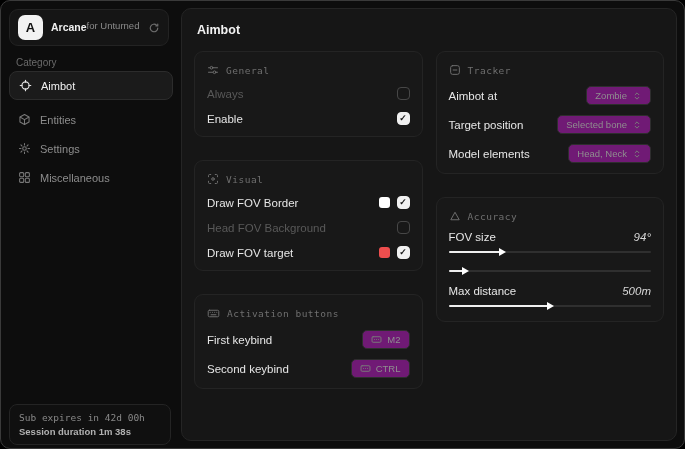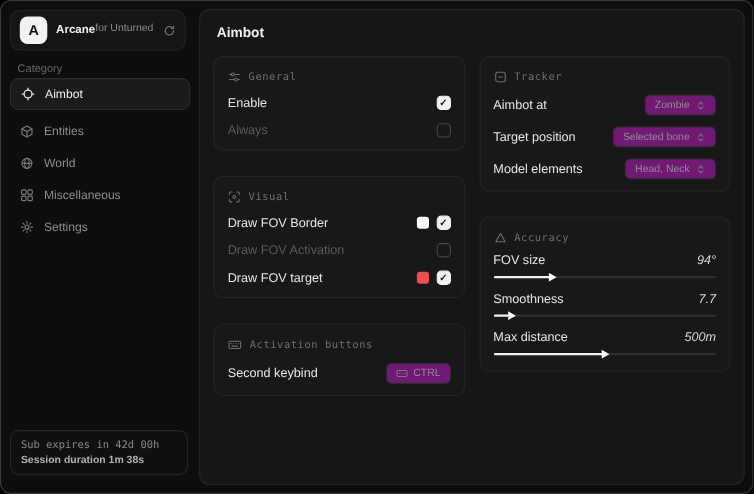--- a/index.html
+++ b/index.html
@@ -19,21 +19,21 @@
   .app-name{color:#f0f0f0;font-size:10.5px;font-weight:bold;}
   .app-sub{color:#8b8b8b;font-size:9.5px;}
   .refresh{color:#6d6d6d;flex:none;display:flex;cursor:pointer;}
   .category{position:absolute;left:15px;top:56px;font-size:10px;color:#6a6a6a;}
   .nav{position:absolute;left:8px;top:70px;right:8px;}
   .nav-item{display:flex;align-items:center;gap:9px;height:27px;padding:0 9px;border-radius:8px;
             color:#8d8d8d;font-size:11px;margin-bottom:2px;cursor:pointer;}
   .nav-item .nicon{display:flex;color:#787878;}
   .nav-item.active{background:#1b1b1b;border:1px solid #2c2c2c;color:#f0f0f0;margin-bottom:6px;}
   .nav-item.active .nicon{color:#e3e3e3;}
-  .status-card{position:absolute;left:8px;right:10px;bottom:16px;border:1px solid #242424;
+  .status-card{position:absolute;left:8px;right:10px;bottom:3px;border:1px solid #242424;
                border-radius:8px;padding:7px 9px;box-sizing:border-box;background:#101010;}
   .status-l1{font-family:"DejaVu Sans Mono",monospace;font-size:9.5px;color:#888;white-space:nowrap;}
   .status-l2{font-size:9.5px;font-weight:bold;color:#b2b2b2;margin-top:3px;white-space:nowrap;}
 
   
   .main{position:absolute;left:180px;top:7px;right:7px;bottom:7px;background:#161616;
         border:1px solid #252525;border-radius:10px;box-sizing:border-box;padding:12px 12px;}
   .page-title{color:#f2f2f2;font-size:12.5px;font-weight:bold;margin:2px 0 14px 3px;}
   .cols{display:flex;gap:13px;align-items:flex-start;}
   .col{display:flex;flex-direction:column;gap:23px;width:236px;}
@@ -100,48 +100,38 @@
         <span class="nicon">
           <svg width="13" height="13" viewBox="0 0 16 16" fill="none" stroke="currentColor" stroke-width="1.3" stroke-linejoin="round">
             <path d="M8 1.8 13.6 5v6L8 14.2 2.4 11V5Z"></path>
               <path d="M2.4 5 8 8.2 13.6 5M8 8.2v6"></path>
           </svg>
         </span>
         <span>Entities</span>
       </div>
       <div class="nav-item">
         <span class="nicon">
-          <svg width="13" height="13" viewBox="0 0 16 16" fill="none" stroke="currentColor" stroke-width="1.3">
-            <circle cx="8" cy="8" r="5.6"></circle>
-              <ellipse cx="8" cy="8" rx="2.5" ry="5.6"></ellipse>
-              <path d="M2.4 8h11.2"></path>
+          <svg width="13" height="13" viewBox="0 0 16 16" fill="none" stroke="currentColor" stroke-width="1.3" stroke-linecap="round">
+            <circle cx="8" cy="8" r="2.2"></circle>
+            <path d="M8 1.8v1.9M8 12.3v1.9M1.8 8h1.9M12.3 8h1.9M3.6 3.6l1.35 1.35M11.05 11.05l1.35 1.35M12.4 3.6l-1.35 1.35M4.95 11.05 3.6 12.4"></path>
           </svg>
         </span>
-        <span>World</span>
+        <span>Settings</span>
       </div>
       <div class="nav-item">
         <span class="nicon">
           <svg width="13" height="13" viewBox="0 0 16 16" fill="none" stroke="currentColor" stroke-width="1.3">
             <rect x="2" y="2" width="5" height="5" rx="1.2"></rect>
               <rect x="9" y="2" width="5" height="5" rx="1.2"></rect>
             <rect x="2" y="9" width="5" height="5" rx="1.2"></rect>
               <rect x="9" y="9" width="5" height="5" rx="1.2"></rect>
           </svg>
         </span>
         <span>Miscellaneous</span>
       </div>
-      <div class="nav-item">
-        <span class="nicon">
-          <svg width="13" height="13" viewBox="0 0 16 16" fill="none" stroke="currentColor" stroke-width="1.3" stroke-linecap="round">
-            <circle cx="8" cy="8" r="2.2"></circle>
-            <path d="M8 1.8v1.9M8 12.3v1.9M1.8 8h1.9M12.3 8h1.9M3.6 3.6l1.35 1.35M11.05 11.05l1.35 1.35M12.4 3.6l-1.35 1.35M4.95 11.05 3.6 12.4"></path>
-          </svg>
-        </span>
-        <span>Settings</span>
-      </div>
     </div>
 
     <div class="status-card">
       <div class="status-l1">Sub expires in 42d 00h</div>
       <div class="status-l2">Session duration 1m 38s</div>
     </div>
   </div>
 
   <div class="main">
     <div class="page-title">Aimbot</div>
@@ -154,27 +144,27 @@
           <div class="sec-head">
             <span>
               <svg width="12" height="12" viewBox="0 0 16 16" fill="none" stroke="currentColor" stroke-width="1.3" stroke-linecap="round">
                 <path d="M2 5h12M2 11h12"></path>
                   <circle cx="6" cy="5" r="1.8" fill="#181818"></circle>
                   <circle cx="10" cy="11" r="1.8" fill="#181818"></circle>
               </svg>
             </span>
             <span class="sec-label">General</span>
           </div>
-          <div class="row">
-            <span class="row-label">Enable</span>
-            <span class="checkbox checked"></span>
-          </div>
           <div class="row dim">
             <span class="row-label">Always</span>
             <span class="checkbox"></span>
+          </div>
+          <div class="row">
+            <span class="row-label">Enable</span>
+            <span class="checkbox checked"></span>
           </div>
         </div>
 
         <div class="card">
           <div class="sec-head">
             <span>
               <svg width="12" height="12" viewBox="0 0 16 16" fill="none" stroke="currentColor" stroke-width="1.3" stroke-linecap="round" stroke-linejoin="round">
                 <path d="M2 5V3.5A1.5 1.5 0 0 1 3.5 2H5M11 2h1.5A1.5 1.5 0 0 1 14 3.5V5M14 11v1.5a1.5 1.5 0 0 1-1.5 1.5H11M5 14H3.5A1.5 1.5 0 0 1 2 12.5V11"></path>
                 <circle cx="8" cy="8" r="1.7"></circle>
               </svg>
@@ -182,21 +172,21 @@
             <span class="sec-label">Visual</span>
           </div>
           <div class="row">
             <span class="row-label">Draw FOV Border</span>
             <span class="controls">
               <span class="swatch" style="background: rgb(255, 255, 255);"></span>
               <span class="checkbox checked"></span>
             </span>
           </div>
           <div class="row dim">
-            <span class="row-label">Draw FOV Activation</span>
+            <span class="row-label">Head FOV Background</span>
             <span class="controls">
 
               <span class="checkbox"></span>
             </span>
           </div>
           <div class="row">
             <span class="row-label">Draw FOV target</span>
             <span class="controls">
               <span class="swatch" style="background: rgb(238, 78, 78);"></span>
               <span class="checkbox checked"></span>
@@ -206,20 +196,32 @@
 
         <div class="card">
           <div class="sec-head">
             <span>
               <svg width="13" height="13" viewBox="0 0 16 16" fill="none" stroke="currentColor" stroke-width="1.2" stroke-linecap="round">
                 <rect x="1.5" y="4" width="13" height="8" rx="1.5"></rect>
                 <path d="M4 6.5h.01M6.7 6.5h.01M9.4 6.5h.01M12 6.5h.01M5 9.5h6" stroke-width="1.4"></path>
               </svg>
             </span>
             <span class="sec-label">Activation buttons</span>
+          </div>
+          <div class="row">
+            <span class="row-label">First keybind</span>
+            <span class="pill-btn">
+              <span class="picon">
+                <svg width="11" height="11" viewBox="0 0 16 16" fill="none" stroke="currentColor" stroke-width="1.4" stroke-linecap="round">
+                  <rect x="1.5" y="4" width="13" height="8" rx="1.5"></rect>
+                    <path d="M5 8h.01M8 8h.01M11 8h.01"></path>
+                </svg>
+              </span>
+              <span>M2</span>
+            </span>
           </div>
           <div class="row">
             <span class="row-label">Second keybind</span>
             <span class="pill-btn">
               <span class="picon">
                 <svg width="11" height="11" viewBox="0 0 16 16" fill="none" stroke="currentColor" stroke-width="1.4" stroke-linecap="round">
                   <rect x="1.5" y="4" width="13" height="8" rx="1.5"></rect>
                     <path d="M5 8h.01M8 8h.01M11 8h.01"></path>
                 </svg>
               </span>
@@ -293,24 +295,20 @@
             </div>
             <div class="slider-track">
               <div class="track-bg"></div>
               <div class="track-fill" style="width: 26.5%;">
                 <span class="thumb"></span>
               </div>
             </div>
           </div>
 
           <div class="slider-block">
-            <div class="slider-top">
-              <span class="row-label">Smoothness</span>
-              <span class="slider-value">7.7</span>
-            </div>
             <div class="slider-track">
               <div class="track-bg"></div>
               <div class="track-fill" style="width: 8%;">
                 <span class="thumb"></span>
               </div>
             </div>
           </div>
 
           <div class="slider-block">
             <div class="slider-top">

